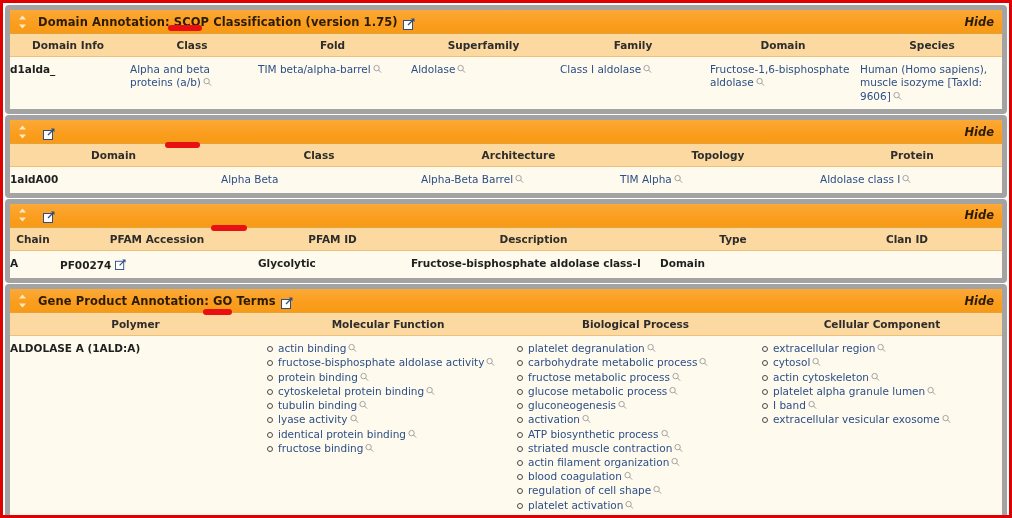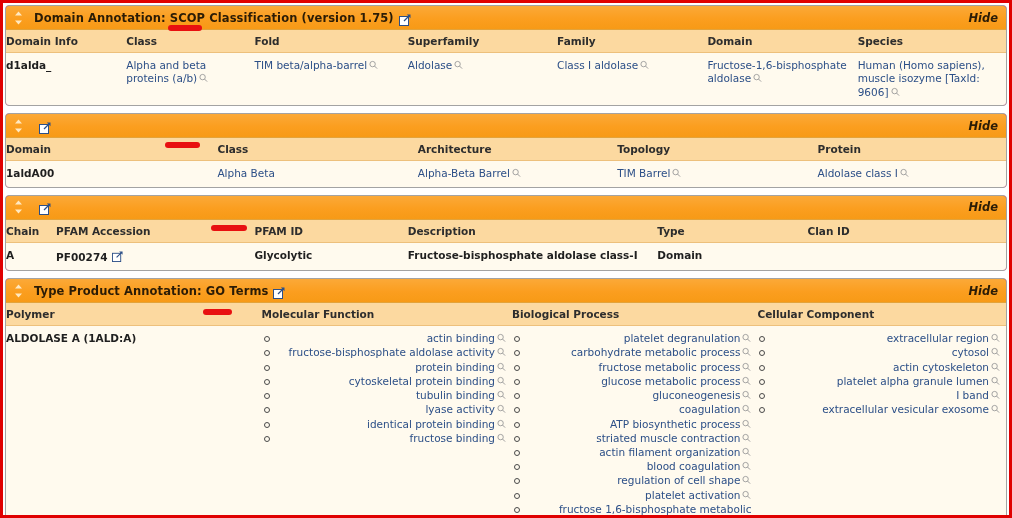--- a/index.html
+++ b/index.html
@@ -33,24 +33,24 @@
     position: relative;
     box-sizing: border-box;
     width: 1012px;
     height: 518px;
     padding: 5px 5px 0 5px;
     background: #ffffff;
   }
 
   
   .panel {
-    border: 1px solid #a3a3a3;
+    border: 5px solid #a3a3a3;
     border-radius: 4px;
     background: #be185d;
-    margin-bottom: 7px;
+    margin-bottom: 1px;
     overflow: hidden;
     box-sizing: border-box;
   }
 
   .panel-header {
     position: relative;
     height: 24px;
     background: linear-gradient(to bottom, #fba938 0%, #fb9e1f 55%, #f79a16 100%);
     border-bottom: 1px solid #e3a33a;
     display: flex;
@@ -100,21 +100,21 @@
   }
 
   
   table.annot {
     width: 100%;
     border-collapse: collapse;
     table-layout: fixed;
   }
   table.annot thead th {
     background: #fcd9a0;
-    text-align: left;
+    text-align: center;
     font-weight: bold;
     font-size: 10.5px;
     color: #2d2d2d;
     padding: 5px 4px 5px 0;
     border-bottom: 1px solid #edc07c;
     white-space: nowrap;
     vertical-align: middle;
   }
   table.annot tbody td {
     background: #fffaee;
@@ -142,21 +142,20 @@
     margin-left: 2px;
     vertical-align: -1px;
   }
   .mag svg { display: block; }
 
   
   ul.go {
     list-style: none;
     margin: 0;
     padding: 0;
-    text-align: right;
   }
   ul.go li {
     position: relative;
     padding-left: 13px;
     margin: 0 0 1px 0;
     line-height: 1.26;
     font-size: 10.5px;
   }
   ul.go li::before {
     content: "";
@@ -312,21 +311,21 @@
           <td>
             <a class="link" href="#">Alpha Beta</a>
           </td>
           <td>
             <a class="link" href="#">Alpha-Beta Barrel</a><span class="mag"><svg viewBox="0 0 10 10" width="9" height="10">
                   <circle cx="4" cy="4" r="3" fill="none" stroke="#9a9a9a" stroke-width="1"></circle>
                   <path d="M6.2 6.2 L9 9" stroke="#9a9a9a" stroke-width="1.1"></path>
                 </svg></span>
           </td>
           <td>
-            <a class="link" href="#">TIM Barrel</a><span class="mag"><svg viewBox="0 0 10 10" width="9" height="10">
+            <a class="link" href="#">TIM Alpha</a><span class="mag"><svg viewBox="0 0 10 10" width="9" height="10">
                   <circle cx="4" cy="4" r="3" fill="none" stroke="#9a9a9a" stroke-width="1"></circle>
                   <path d="M6.2 6.2 L9 9" stroke="#9a9a9a" stroke-width="1.1"></path>
                 </svg></span>
           </td>
           <td>
             <a class="link" href="#">Aldolase class I</a><span class="mag"><svg viewBox="0 0 10 10" width="9" height="10">
                   <circle cx="4" cy="4" r="3" fill="none" stroke="#9a9a9a" stroke-width="1"></circle>
                   <path d="M6.2 6.2 L9 9" stroke="#9a9a9a" stroke-width="1.1"></path>
                 </svg></span>
           </td>
@@ -392,21 +391,21 @@
   </section>
 
   <section class="panel">
     <div class="panel-header">
       <span class="sort-icon">
         <svg viewBox="0 0 11 14" width="11" height="14">
           <polygon points="5.5,0.5 9,4.5 2,4.5" fill="#ffe9c2"></polygon>
           <polygon points="5.5,13.5 9,9.5 2,9.5" fill="#ffe9c2"></polygon>
         </svg>
       </span>
-      <span class="panel-title"><span>Type Product Annotation: </span><span class="hl">GO Terms</span><span></span></span>
+      <span class="panel-title"><span>Gene Product Annotation: </span><span class="hl">GO Terms</span><span></span></span>
       <span class="ext-icon">
         <svg viewBox="0 0 12 12" width="12" height="12">
           <rect x="0.5" y="2.5" width="9" height="9" fill="#ffffff" stroke="#2c4f87" stroke-width="1"></rect>
           <path d="M5 7 L10.5 1.5" stroke="#2c4f87" stroke-width="1.2" fill="none"></path>
           <polygon points="11.5,0.5 11.5,4.2 7.8,0.5" fill="#2c4f87"></polygon>
         </svg>
       </span>
       <a class="hide-link" href="#">Hide</a>
     </div>
 
@@ -479,21 +478,21 @@
                       <path d="M6.2 6.2 L9 9" stroke="#9a9a9a" stroke-width="1.1"></path>
                     </svg></span></li>
                 <li><a class="link" href="#">glucose metabolic process</a><span class="mag"><svg viewBox="0 0 10 10" width="9" height="10">
                       <circle cx="4" cy="4" r="3" fill="none" stroke="#9a9a9a" stroke-width="1"></circle>
                       <path d="M6.2 6.2 L9 9" stroke="#9a9a9a" stroke-width="1.1"></path>
                     </svg></span></li>
                 <li><a class="link" href="#">gluconeogenesis</a><span class="mag"><svg viewBox="0 0 10 10" width="9" height="10">
                       <circle cx="4" cy="4" r="3" fill="none" stroke="#9a9a9a" stroke-width="1"></circle>
                       <path d="M6.2 6.2 L9 9" stroke="#9a9a9a" stroke-width="1.1"></path>
                     </svg></span></li>
-                <li><a class="link" href="#">coagulation</a><span class="mag"><svg viewBox="0 0 10 10" width="9" height="10">
+                <li><a class="link" href="#">activation</a><span class="mag"><svg viewBox="0 0 10 10" width="9" height="10">
                       <circle cx="4" cy="4" r="3" fill="none" stroke="#9a9a9a" stroke-width="1"></circle>
                       <path d="M6.2 6.2 L9 9" stroke="#9a9a9a" stroke-width="1.1"></path>
                     </svg></span></li>
                 <li><a class="link" href="#">ATP biosynthetic process</a><span class="mag"><svg viewBox="0 0 10 10" width="9" height="10">
                       <circle cx="4" cy="4" r="3" fill="none" stroke="#9a9a9a" stroke-width="1"></circle>
                       <path d="M6.2 6.2 L9 9" stroke="#9a9a9a" stroke-width="1.1"></path>
                     </svg></span></li>
                 <li><a class="link" href="#">striated muscle contraction</a><span class="mag"><svg viewBox="0 0 10 10" width="9" height="10">
                       <circle cx="4" cy="4" r="3" fill="none" stroke="#9a9a9a" stroke-width="1"></circle>
                       <path d="M6.2 6.2 L9 9" stroke="#9a9a9a" stroke-width="1.1"></path>

